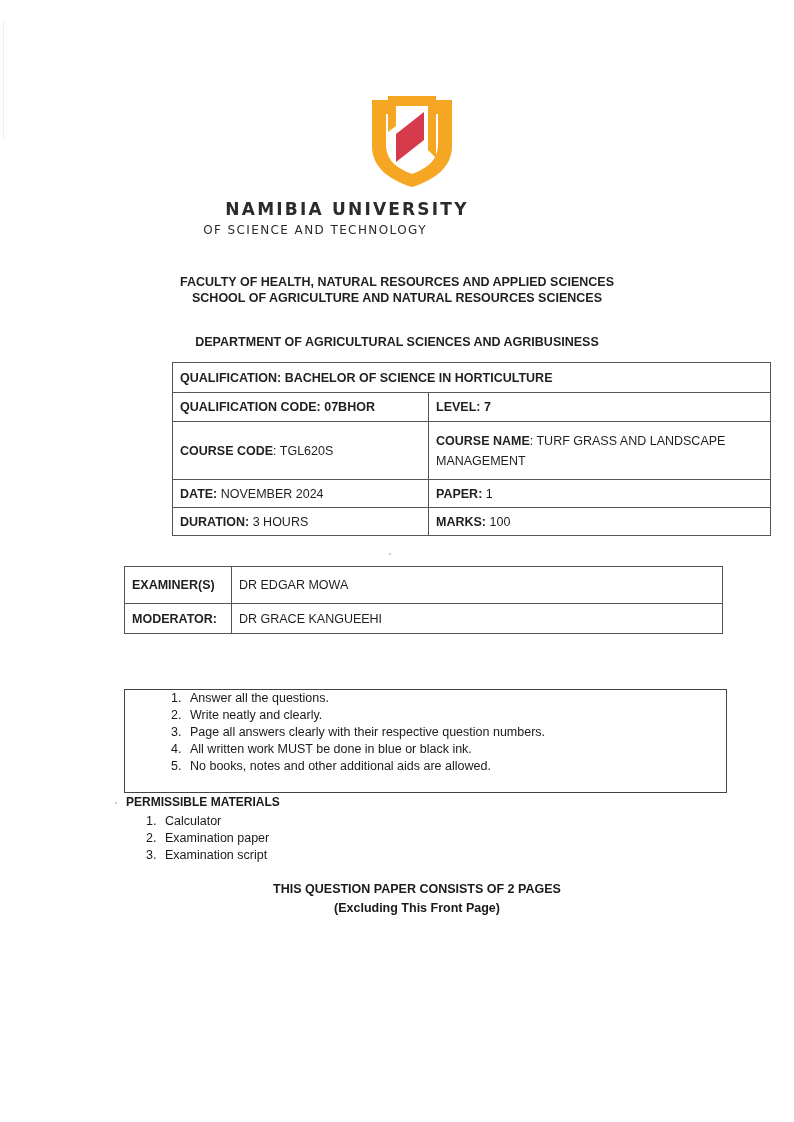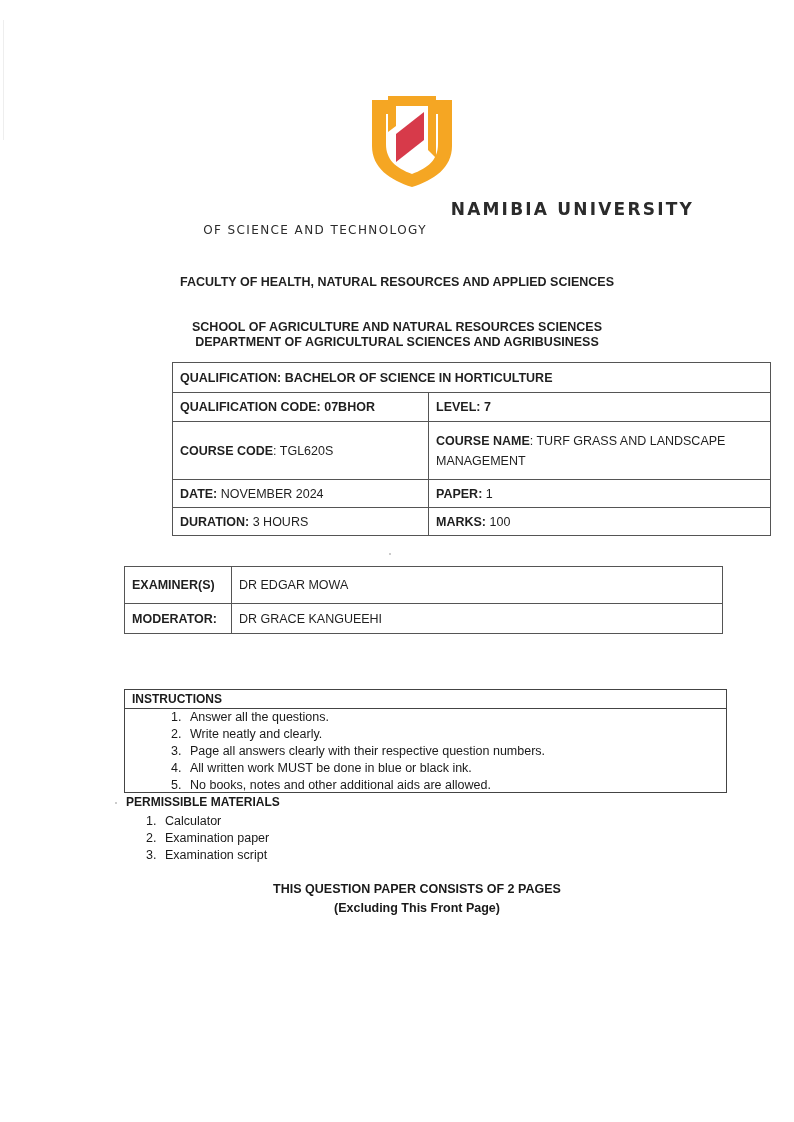--- a/index.html
+++ b/index.html
@@ -3,21 +3,21 @@
 <meta charset="utf-8">
 <style>
   html, body { margin: 0; padding: 0; background: #ffffff; }
   body {
     width: 794px; height: 1122px; position: relative; overflow: hidden;
     font-family: "Liberation Sans", sans-serif; color: #1a1a1a;
   }
   .abs { position: absolute; }
   .logo { left: 366px; top: 92px; width: 92px; height: 96px; }
   .uni-name {
-    left: 0; width: 694px; top: 199px; text-align: right;
+    left: 0; width: 694px; top: 199px; text-align: center;
     font-family: "DejaVu Sans", sans-serif; font-size: 17px; font-weight: bold;
     letter-spacing: 2.2px; color: #2b2b2b;
   }
   .uni-sub {
     left: 0; width: 630px; top: 223px; text-align: center;
     font-family: "DejaVu Sans", sans-serif; font-size: 12px;
     letter-spacing: 1.4px; color: #2b2b2b;
   }
   .heading {
     left: 0; width: 794px; text-align: center; font-size: 12.5px; font-weight: bold;
@@ -62,21 +62,21 @@
 <svg class="abs logo" viewBox="0 0 92 96">
   <path d="M6 8 H30 V22 H20 V52 C20 68 30 76 46 82 C62 76 72 68 72 52 V22 H62 V8 H86 V54 C86 76 68 88 46 95 C24 88 6 76 6 54 Z" fill="#f5a623"></path>
   <path d="M22 4 H70 V66 L62 58 V14 H30 V34 L22 40 Z" fill="#f5a623"></path>
   <path d="M30 42 L58 20 V48 L30 70 Z" fill="#d73a4a"></path>
 </svg>
 
 <div class="abs uni-name">NAMIBIA UNIVERSITY</div>
 <div class="abs uni-sub">OF SCIENCE AND TECHNOLOGY</div>
 
 <div class="abs heading" style="top:275px">FACULTY OF HEALTH, NATURAL RESOURCES AND APPLIED SCIENCES</div>
-<div class="abs heading" style="top:320px">SCHOOL OF AGRICULTURE AND NATURAL RESOURCES SCIENCES</div>
+<div class="abs heading" style="top:291px">SCHOOL OF AGRICULTURE AND NATURAL RESOURCES SCIENCES</div>
 <div class="abs heading" style="top:335px">DEPARTMENT OF AGRICULTURAL SCIENCES AND AGRIBUSINESS</div>
 
 <table class="grid t1">
   <tbody>
       <tr style="height:30px">
     <td colspan="2">
       <span class="b">QUALIFICATION:</span>
       <span class="b">BACHELOR OF SCIENCE IN HORTICULTURE</span>
     </td>
   </tr>
@@ -126,21 +126,20 @@
     <td>DR EDGAR MOWA</td>
   </tr>
   <tr style="height:30px">
     <td class="b">MODERATOR:</td>
     <td>DR GRACE KANGUEEHI</td>
   </tr>
 </tbody>
   </table>
 
 <div class="abs instr">
-  <div class="instr-head">INSTRUCTIONS</div>
   <ol>
     <li>
         <span class="num">1.</span>
         <span>Answer all the questions.</span>
       </li>
     <li>
         <span class="num">2.</span>
         <span>Write neatly and clearly.</span>
       </li>
     <li>

